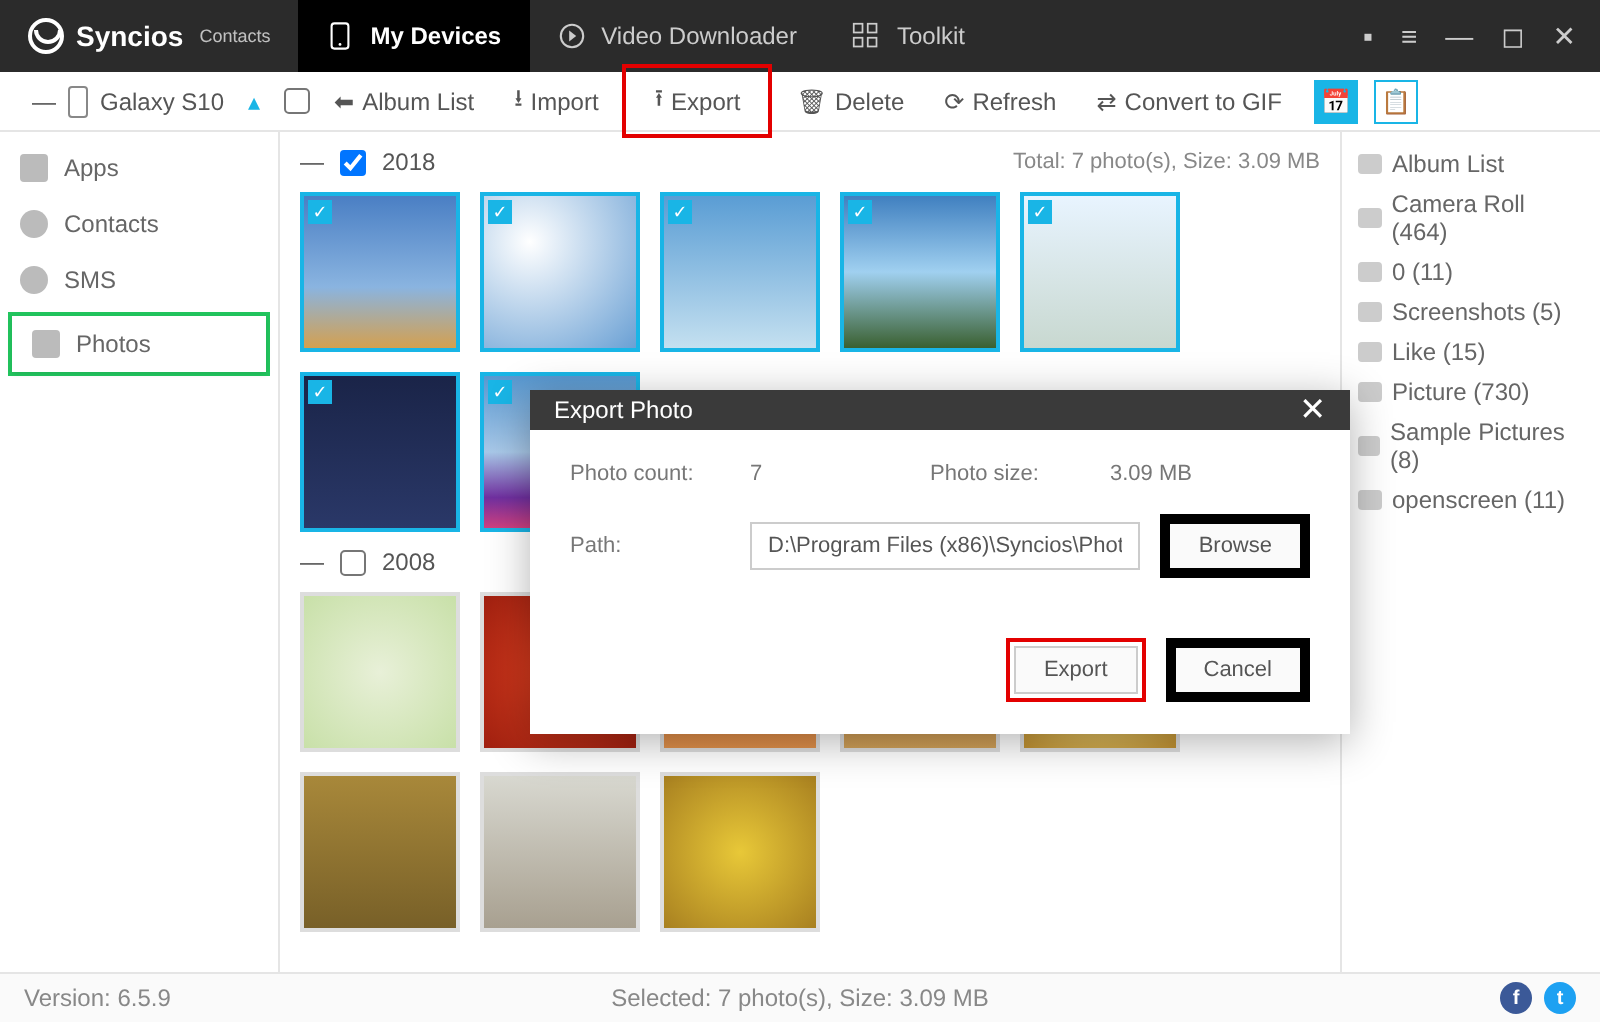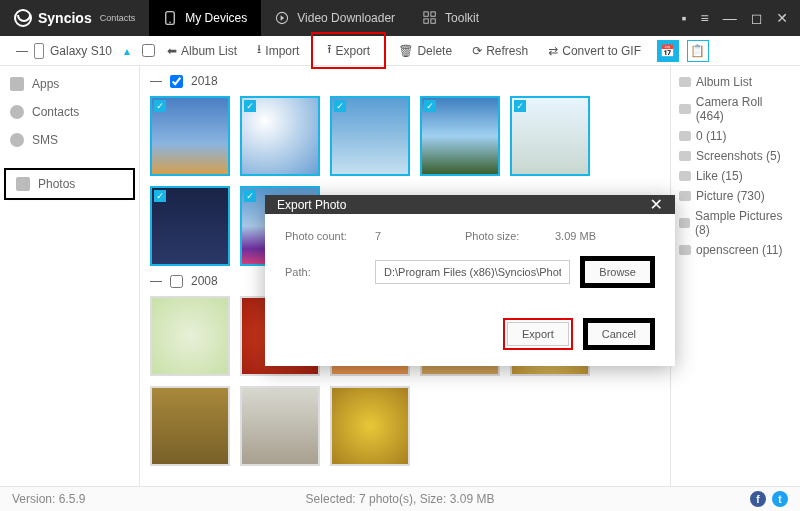--- a/index.html
+++ b/index.html
@@ -4,38 +4,38 @@
 <style>
 *{margin:0;padding:0;box-sizing:border-box;font-family:"Segoe UI",Arial,sans-serif;font-size:12px}
 body{width:800px;height:511px;background:#fff;overflow:hidden;position:relative}
 .topbar{height:36px;background:#2b2b2b;display:flex;align-items:center;color:#fff}
 .logo-wrap{display:flex;align-items:center;padding:0 14px;gap:6px}
 .logo-icon{width:18px;height:18px;border:2px solid #fff;border-radius:50%;position:relative}
 .logo-icon::after{content:"";position:absolute;width:10px;height:5px;border:2px solid #fff;border-top:none;border-radius:0 0 8px 8px;top:4px;left:1px}
 .logo-text{font-size:14px;font-weight:600}
 .logo-sub{font-size:9px;opacity:.7;margin-left:2px}
 .tab{height:36px;padding:0 14px;display:flex;align-items:center;gap:8px;cursor:pointer;color:#ccc}
-.tab.active{background:#000;color:#fff;font-weight:400}
+.tab.active{background:#000;color:#fff;font-weight:700}
 .tab-ic{width:14px;height:14px;display:inline-block}
 .winctrl{margin-left:auto;display:flex;gap:14px;padding-right:12px;color:#ccc}
 .winctrl span{cursor:pointer;font-size:14px}
 .toolbar{height:30px;display:flex;align-items:center;border-bottom:1px solid #e5e5e5;padding:0 8px;gap:4px}
 .device-sel{display:flex;align-items:center;gap:6px;padding:0 8px;min-width:130px;color:#555}
 .device-sel .phone-ic{width:10px;height:16px;border:1px solid #888;border-radius:2px}
 .tbtn{display:flex;align-items:center;gap:4px;padding:4px 8px;color:#555;cursor:pointer;border-radius:2px}
 .export-hl{border:2px solid #e30000;padding:2px 6px}
 .sort-sel{margin-left:auto;border:1px solid #ccc;padding:3px 8px;background:#fff;color:#555;display:flex;align-items:center;gap:4px}
 .view-btn{width:22px;height:22px;border:1px solid #19b5e6;background:#19b5e6;margin-left:4px;display:flex;align-items:center;justify-content:center;color:#fff}
 .view-btn.alt{background:#fff;color:#19b5e6}
 .main{display:flex;height:420px}
 .sidebar-l{width:140px;border-right:1px solid #e5e5e5;padding-top:4px}
 .nav-item{display:flex;align-items:center;gap:8px;padding:7px 10px;color:#666;cursor:pointer}
 .nav-item.sel{background:#fff;box-shadow:0 1px 3px rgba(0,0,0,.1)}
 .nav-ic{width:14px;height:14px;background:#bbb;border-radius:2px}
-.photos-hl{border:2px solid #000000;margin:14px 4px}
+.photos-hl{border:2px solid #22c55e;margin:2px 4px}
 .content{flex:1;padding:6px 10px;overflow:hidden;position:relative}
 .yr-row{display:flex;align-items:center;gap:8px;padding:2px 0;color:#555}
 .yr-row .status{margin-left:auto;font-size:11px;color:#888}
 .thumbs{display:flex;gap:10px;flex-wrap:wrap;padding:6px 0}
 .thumb{width:80px;height:80px;border:2px solid #19b5e6;position:relative;overflow:hidden}
 .thumb.unsel{border-color:#ddd}
 .thumb .chk{position:absolute;top:2px;left:2px;width:12px;height:12px;background:#19b5e6;color:#fff;font-size:9px;text-align:center;line-height:12px}
 .thumb-img{width:100%;height:100%}
 .sky1{background:linear-gradient(#4a7fc4,#8ab4e0 60%,#d4a050)}
 .sky2{background:radial-gradient(circle at 30% 30%,#fff,#6aa0d4)}
@@ -173,20 +173,21 @@
           <span>Photos</span>
         </div>
       </div>
   </div>
 
   <div class="content">
     <div class="yr-row">
       <span>—</span>
         <input type="checkbox" checked="" style="">
         <span>2018</span>
+      <span class="status">Total: 7 photo(s), Size: 3.09 MB</span>
     </div>
     <div class="thumbs">
       <div class="thumb">
           <div class="thumb-img sky1"></div>
           <span class="chk">✓</span>
         </div>
       <div class="thumb">
           <div class="thumb-img sky2"></div>
           <span class="chk">✓</span>
         </div>

